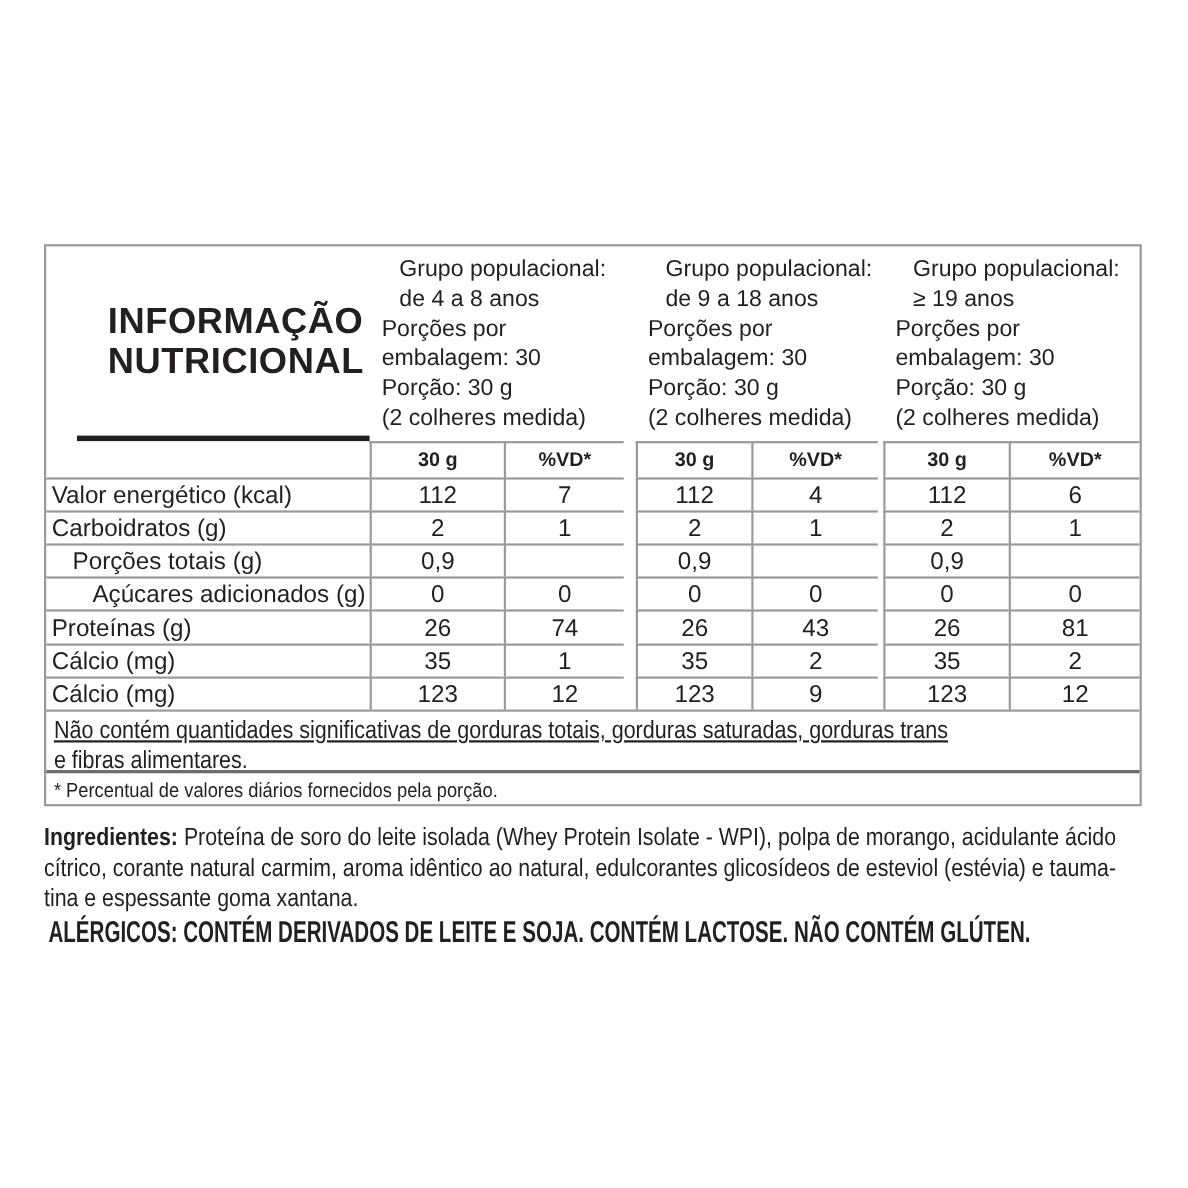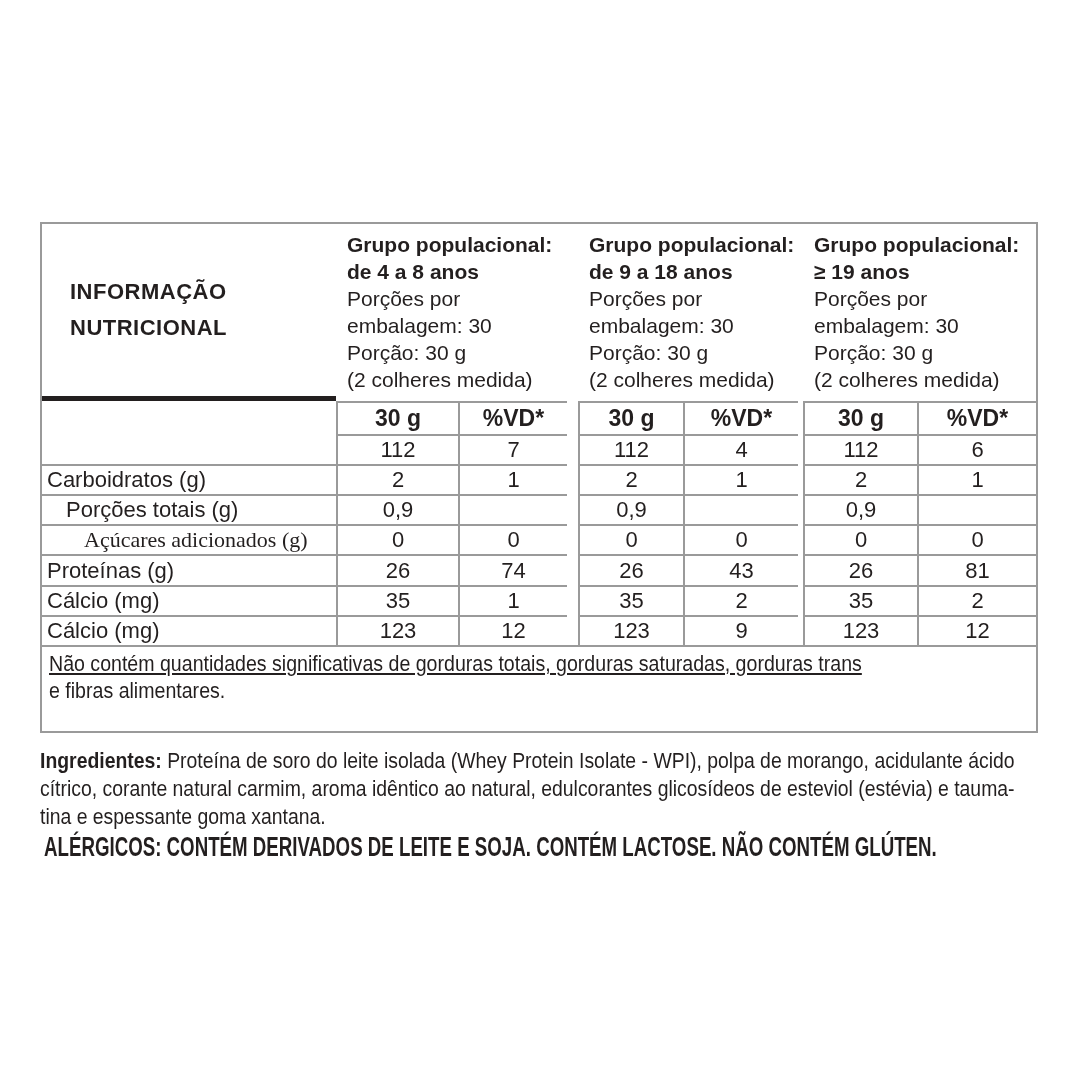--- a/index.html
+++ b/index.html
@@ -12,40 +12,41 @@
     position:absolute;left:40px;top:222px;width:998px;height:511px;
     box-sizing:border-box;border:2px solid #9a9a9a;
     display:grid;
     grid-template-columns:294px 122px 109px 11px 105px 115px 5px 114px 1fr;
     grid-template-rows:177px 33px 30px 30px 30px 30px 31px 30px 30px 55px 1fr;
   }
   .title-cell{
     grid-area:1/1/2/2;border-bottom:5px solid #231f1f;
     display:flex;flex-direction:column;justify-content:center;
     padding-left:28px;box-sizing:border-box;
-    font-weight:bold;font-size:22px;line-height:36px;white-space:pre-line;
+    font-weight:bold;font-size:33px;line-height:36px;white-space:pre-line;
     letter-spacing:.5px;
+    margin-left:28px;
   }
   .ghead{
     padding:7px 0 0 11px;box-sizing:border-box;
     font-size:21px;line-height:27px;
   }
-  .ghead .gh-bold{font-weight:bold;white-space:pre-line;}
+  .ghead .gh-bold{font-weight:normal;white-space:pre-line;margin-left:16px;}
   .ghead .gh-reg{white-space:pre-line;}
   .sh{
     display:flex;align-items:center;justify-content:center;
     border-top:2px solid #9a9a9a;border-left:2px solid #9a9a9a;
-    font-weight:bold;font-size:23px;box-sizing:border-box;
+    font-weight:bold;font-size:18px;box-sizing:border-box;
   }
   .lbl{
     display:flex;align-items:center;border-top:2px solid #9a9a9a;
     padding-left:5px;font-size:22px;box-sizing:border-box;white-space:nowrap;
   }
   .ind1{padding-left:24px;}
-  .ind2{padding-left:42px;font-family:Liberation Serif, serif;}
+  .ind2{padding-left:42px;}
   .val{
     display:flex;align-items:center;justify-content:center;
     border-top:2px solid #9a9a9a;border-left:2px solid #9a9a9a;
     font-size:22px;box-sizing:border-box;
   }
   .note{
     grid-area:10/1/11/10;border-top:2px solid #9a9a9a;
     padding:3px 0 0 7px;box-sizing:border-box;overflow:hidden;text-decoration:underline;
   }
   .foot{
@@ -100,20 +101,21 @@
 (2 colheres medida)</div>
     </div>
 
     <div class="sh" style="grid-area:2/2">30 g</div>
     <div class="sh" style="grid-area:2/3">%VD*</div>
     <div class="sh" style="grid-area:2/5">30 g</div>
     <div class="sh" style="grid-area:2/6">%VD*</div>
     <div class="sh" style="grid-area:2/8">30 g</div>
     <div class="sh" style="grid-area:2/9">%VD*</div>
 
+    <div class="lbl" style="grid-area:3/1">Valor energético (kcal)</div>
     <div class="val" style="grid-area:3/2">112</div>
     <div class="val" style="grid-area:3/3">7</div>
     <div class="val" style="grid-area:3/5">112</div>
     <div class="val" style="grid-area:3/6">4</div>
     <div class="val" style="grid-area:3/8">112</div>
     <div class="val" style="grid-area:3/9">6</div>
 
     <div class="lbl" style="grid-area:4/1">Carboidratos (g)</div>
     <div class="val" style="grid-area:4/2">2</div>
     <div class="val" style="grid-area:4/3">1</div>
@@ -160,20 +162,23 @@
     <div class="val" style="grid-area:9/5">123</div>
     <div class="val" style="grid-area:9/6">9</div>
     <div class="val" style="grid-area:9/8">123</div>
     <div class="val" style="grid-area:9/9">12</div>
 
     <div class="note">
       <span class="cx">Não contém quantidades significativas de gorduras totais, gorduras saturadas, gorduras trans
 e fibras alimentares.</span>
     </div>
 
+    <div class="foot">
+      <span class="cx">* Percentual de valores diários fornecidos pela porção.</span>
+    </div>
 
   </div>
 
   <div class="ingredients">
     <span class="cx"><b>Ingredientes:</b><span> Proteína de soro do leite isolada (Whey Protein Isolate - WPI), polpa de morango, acidulante ácido
 cítrico, corante natural carmim, aroma idêntico ao natural, edulcorantes glicosídeos de esteviol (estévia) e tauma-
 tina e espessante goma xantana.</span></span>
   </div>
 
   <div class="allergens">

